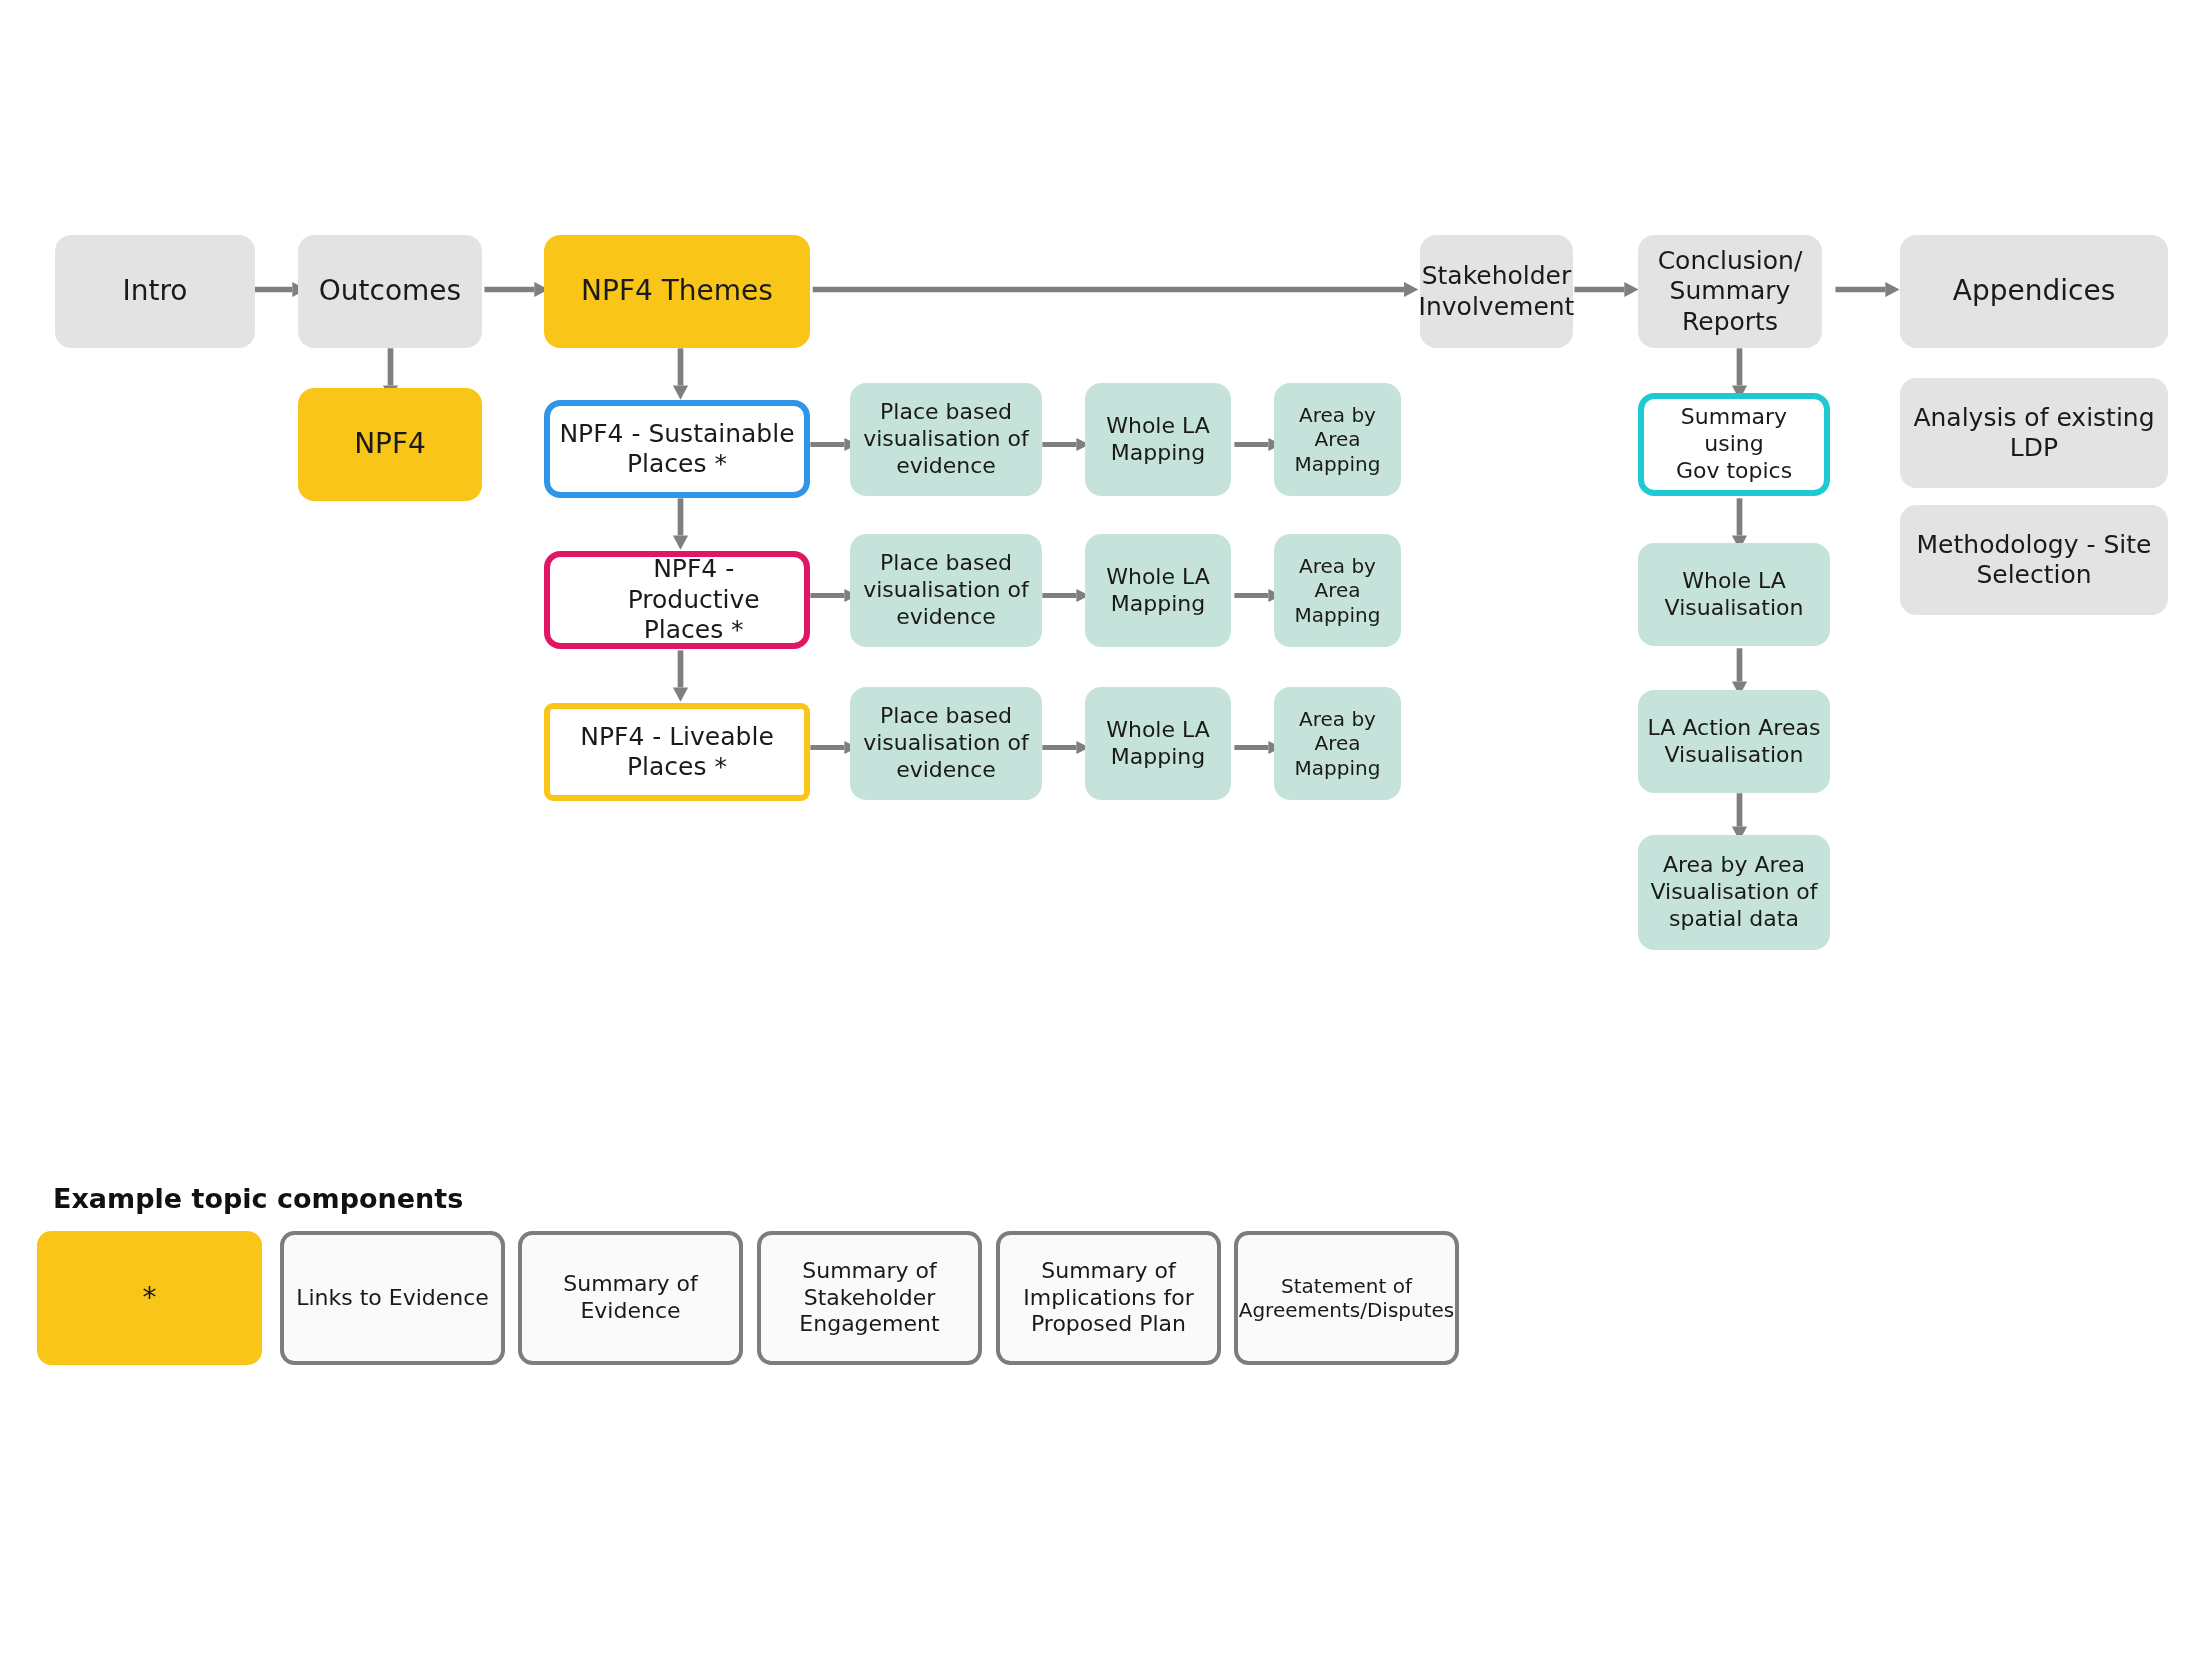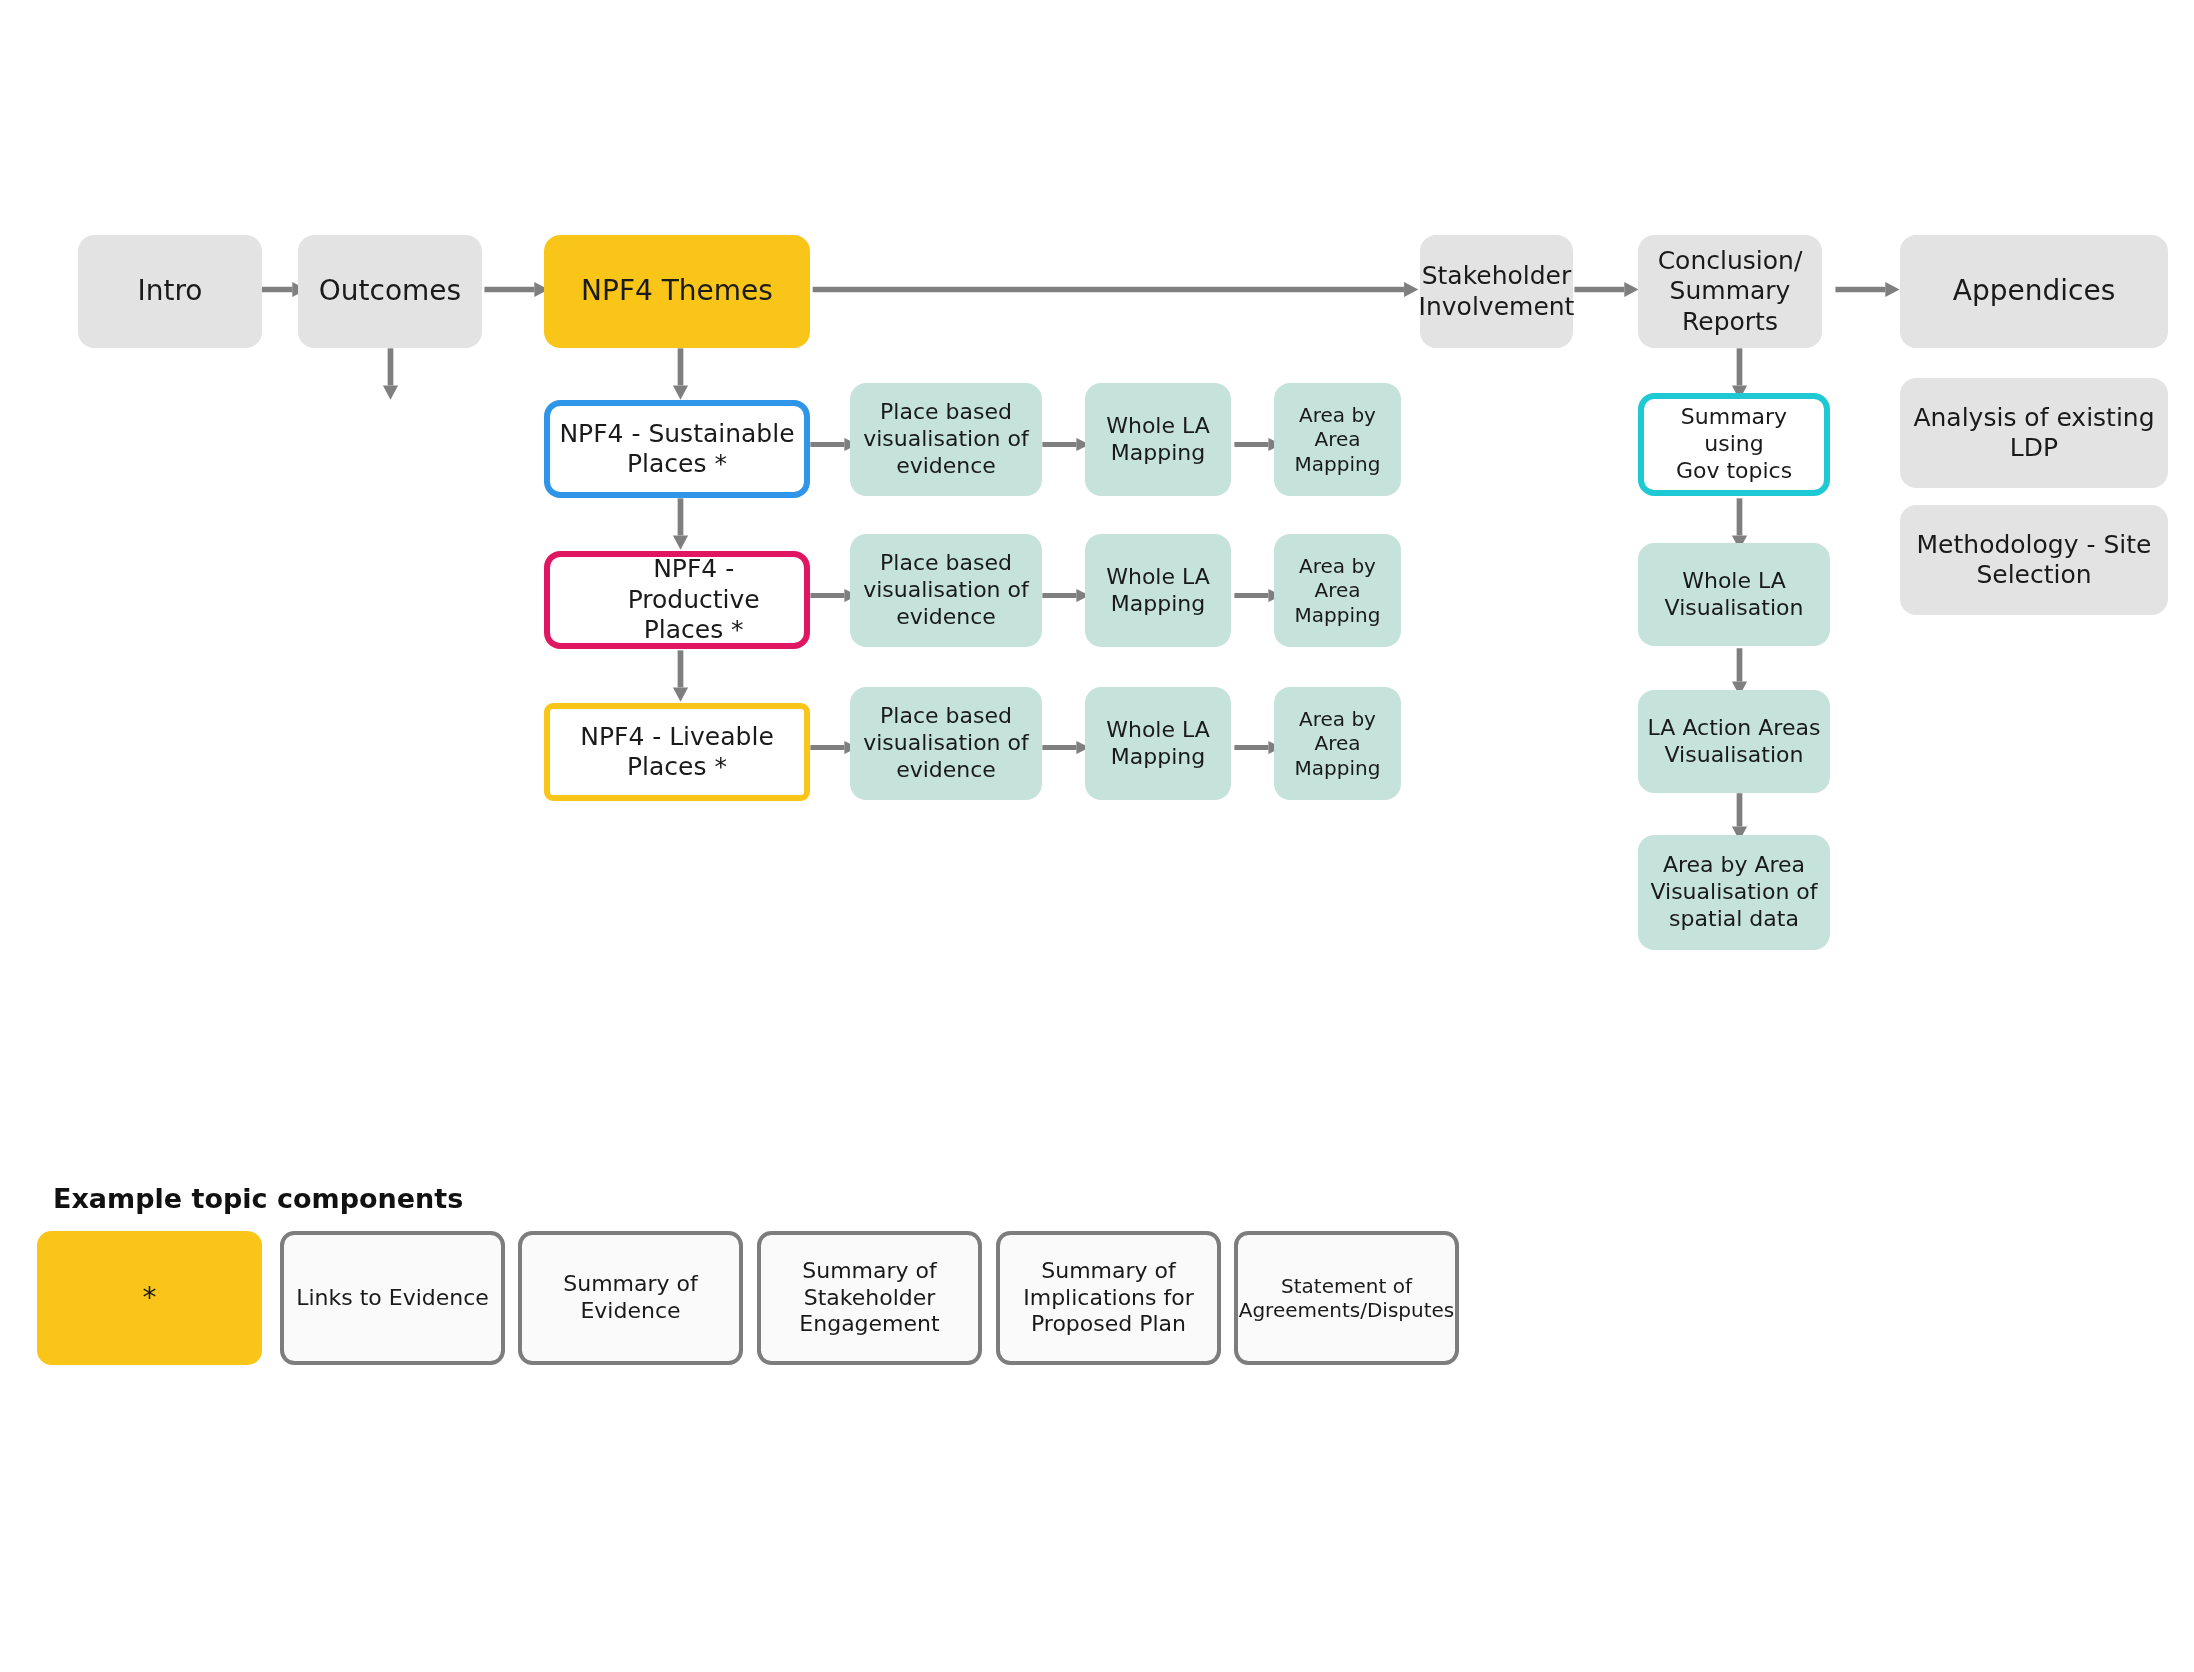--- a/index.html
+++ b/index.html
@@ -222,26 +222,27 @@
       <polygon points="4,70 20,100 36,70" fill="#7f7f7f"></polygon>
     </svg>
   </div>
   <div class="arrow" style="left:1730px; top:793px; width:19px; height:48px;">
     <svg width="19" height="48" viewBox="0 0 40 100">
       <line x1="20" y1="0" x2="20" y2="70" stroke="#7f7f7f" stroke-width="12"></line>
       <polygon points="4,70 20,100 36,70" fill="#7f7f7f"></polygon>
     </svg>
   </div>
 
-  <div class="node gray fs-lg" style="left:55px; top:235px; width:184px; height:113px;margin-left:23px;">Intro</div>
+  <div class="node gray fs-lg" style="left:55px; top:235px; width:200px; height:113px;">Intro</div>
 
   <div class="node gray fs-lg" style="left:298px; top:235px; width:184px; height:113px;">Outcomes</div>
 
   <div class="node yellow fs-lg" style="left:544px; top:235px; width:266px; height:113px;">NPF4 Themes</div>
 
+  <div class="node yellow fs-lg" style="left:298px; top:388px; width:184px; height:113px;">NPF4</div>
 
   <div class="node gray fs-md" style="left:1420px; top:235px; width:153px; height:113px;">Stakeholder
 Involvement</div>
 
   <div class="node gray fs-md" style="left:1638px; top:235px; width:184px; height:113px;">Conclusion/
 Summary
 Reports</div>
 
   <div class="node gray fs-lg" style="left:1900px; top:235px; width:268px; height:113px;">Appendices</div>
 

